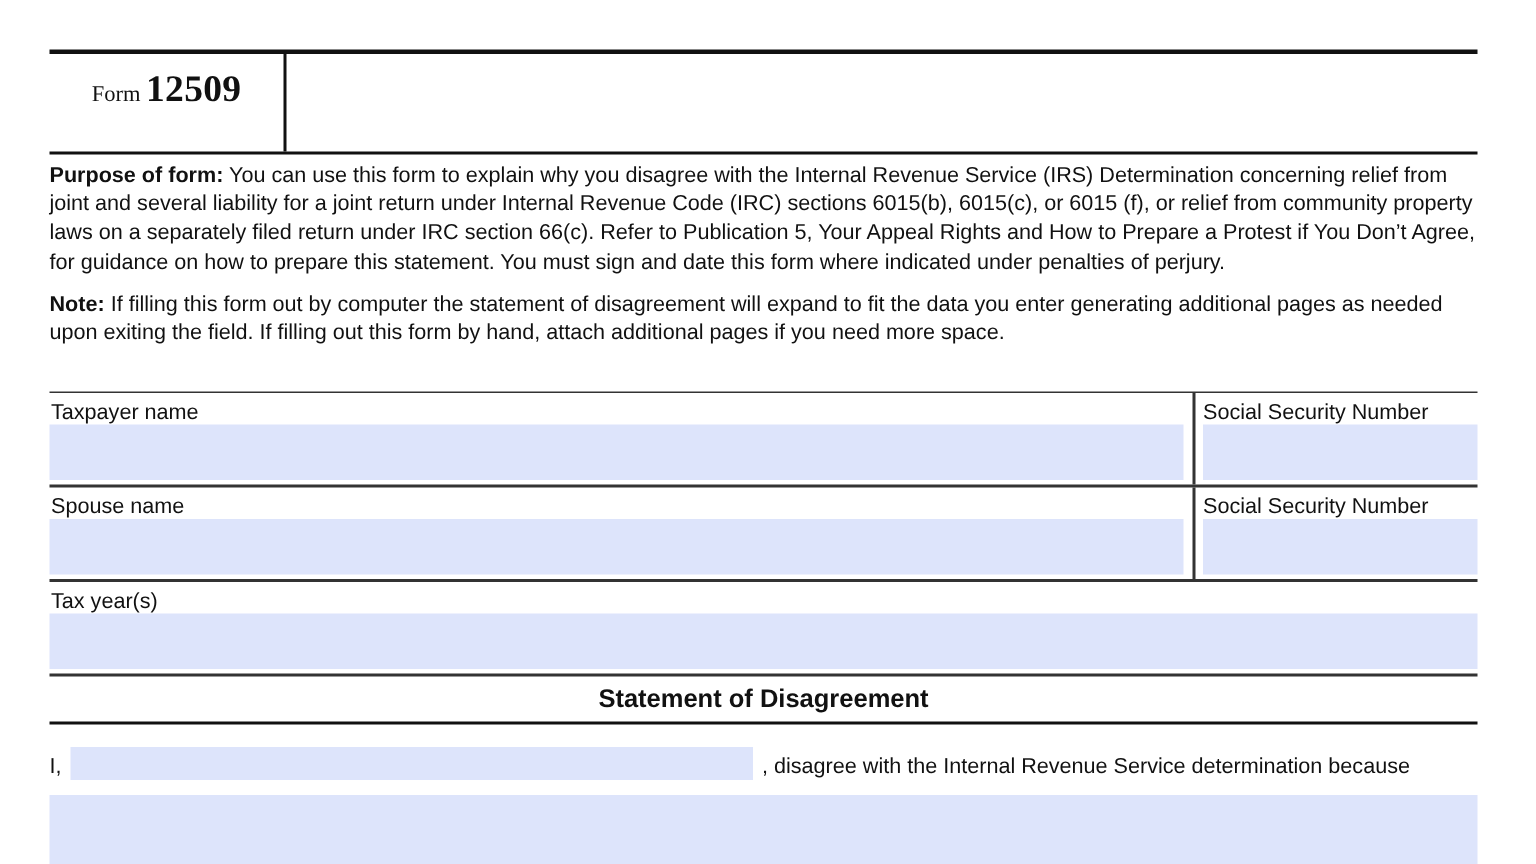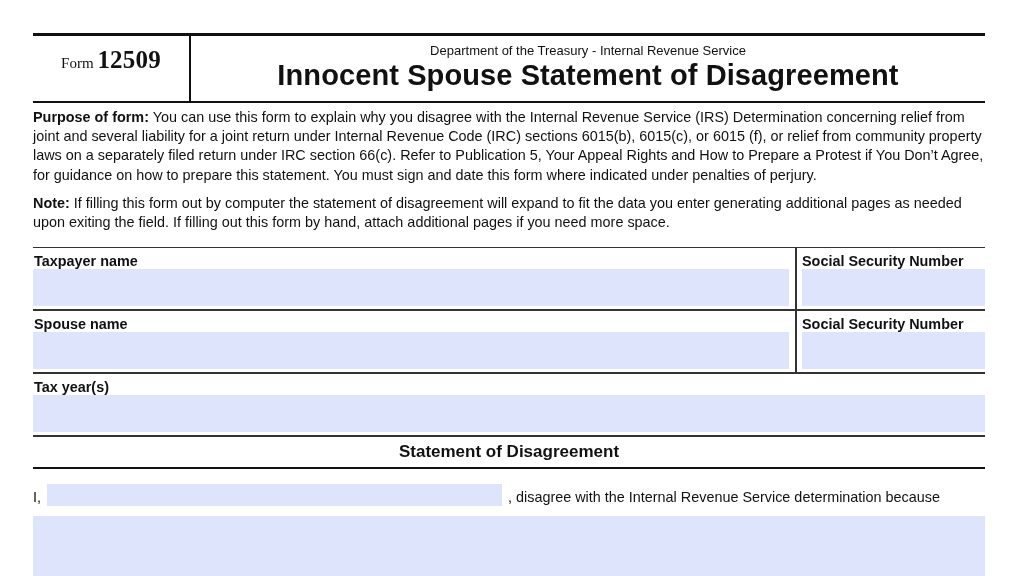--- a/index.html
+++ b/index.html
@@ -11,21 +11,21 @@
   .formid .line1 { margin-top:10px; font-size:15px;font-family:Liberation Serif, serif; }
   .formid .num { font-size:25px; font-weight:bold; letter-spacing:0.2px; }
   .formid .rev { font-size:14px; margin-top:1px; }
   .titlebox { position:absolute; left:158px; right:0; top:0; height:100%; text-align:center; }
   .agency { font-size:13px; margin-top:7px; }
   .title { font-size:29px; font-weight:bold; margin-top:1px; letter-spacing:0.1px; }
   .para { font-size:14.4px; line-height:19.2px; margin:0; }
   .purpose { margin-top:5px; }
   .note { margin-top:9px; }
   .b { font-weight:bold;text-align:right; }
-  .grid { margin-top:15px; border-top:1px solid #333;font-weight:bold; }
+  .grid { margin-top:29px; border-top:1px solid #333; }
   .row { position:relative; height:63px; border-bottom:2px solid #333; box-sizing:border-box; }
   .row .cell { position:absolute; top:0; height:100%; }
   .cell-left { left:0; width:762px; }
   .cell-right { left:762px; right:0; border-left:2px solid #333; }
   .lbl { font-size:14.4px; padding-top:5px; padding-left:1px; height:18px; }
   .cell-right .lbl { padding-left:5px; }
   .fill { position:absolute; left:0; right:0; bottom:3px; height:37px; background:#dde4fb; }
   .cell-left .fill { right:6px; }
   .cell-right .fill { left:5px; }
   .row.full .fill { left:0; right:0; }
@@ -40,24 +40,20 @@
 <body>
 
 <div class="form">
 
   <div class="header">
     <div class="formid">
       <div class="line1">
         <span>Form</span>
         <span class="num">12509</span>
       </div>
-    </div>
-    <div class="titlebox">
-      <div class="agency">Department of the Treasury - Internal Revenue Service</div>
-      <div class="title">Innocent Spouse Statement of Disagreement</div>
     </div>
   </div>
 
   <p class="para purpose"><span class="b">Purpose of form:</span><span> You can use this form to explain why you disagree with the Internal Revenue Service (IRS) Determination concerning relief from joint and several liability for a joint return under Internal Revenue Code (IRC) sections 6015(b), 6015(c), or 6015 (f), or relief from community property laws on a separately filed return under IRC section 66(c). Refer to Publication 5, Your Appeal Rights and How to Prepare a Protest if You Don’t Agree, for guidance on how to prepare this statement. You must sign and date this form where indicated under penalties of perjury.</span></p>
 
   <p class="para note"><span class="b">Note:</span><span> If filling this form out by computer the statement of disagreement will expand to fit the data you enter generating additional pages as needed upon exiting the field. If filling out this form by hand, attach additional pages if you need more space.</span></p>
 
   <div class="grid">
     <div class="row">
       <div class="cell cell-left">

